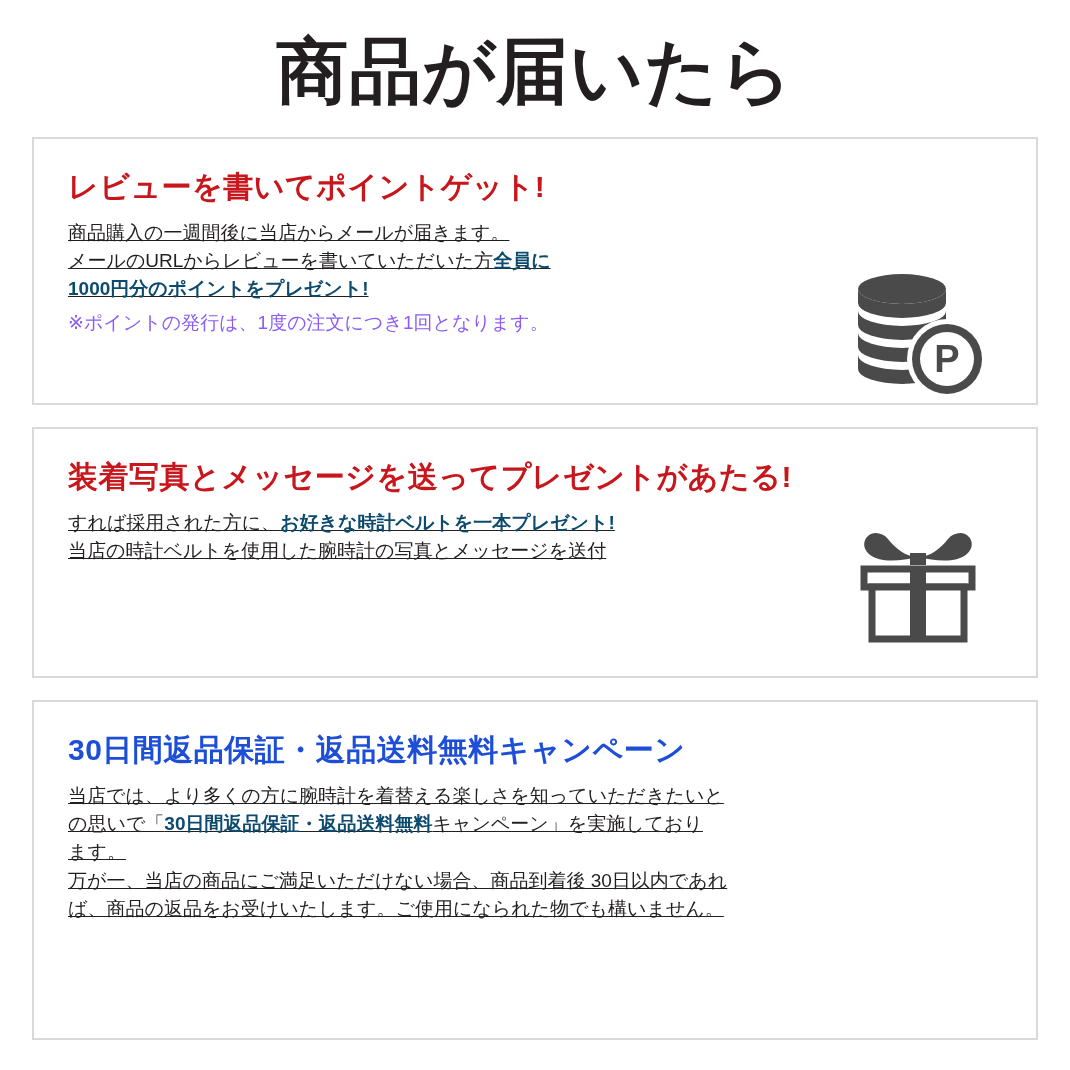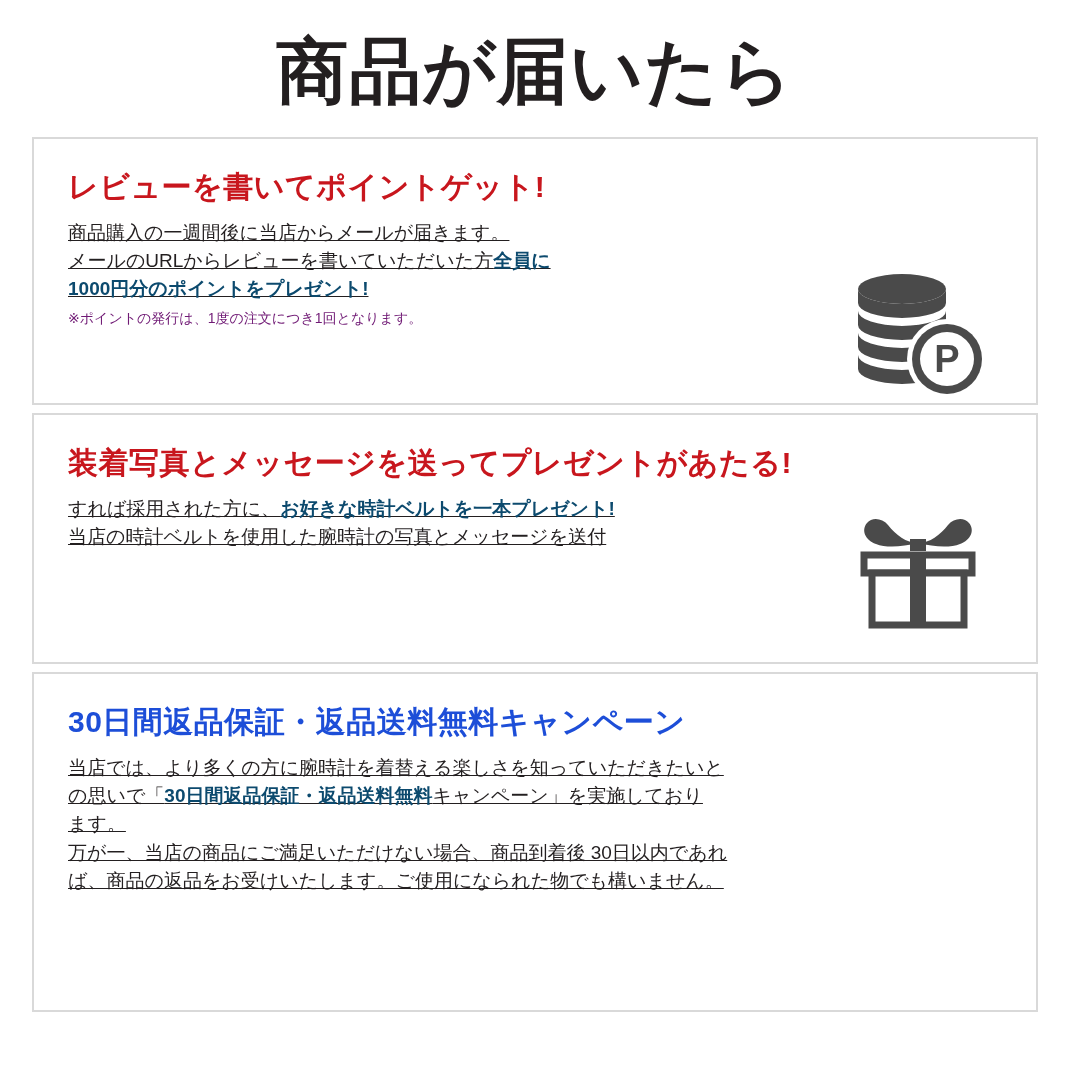--- a/index.html
+++ b/index.html
@@ -29,21 +29,21 @@
     letter-spacing: 1px;
     color: #231f20;
     margin: 32px 0 26px 0;
     line-height: 1.1;
   }
   .card {
     position: relative;
     border: 2px solid #d9d9d9;
     box-sizing: border-box;
     background: #fff;
-    margin-bottom: 8px;
+    margin-bottom: 22px;
     padding: 28px 34px 26px 34px;
     overflow: hidden;
   }
   .card-1 { height: 268px; }
   .card-2 { height: 251px; }
   .card-3 { height: 340px; }
 
   .card-heading {
     font-size: 30px;
     font-weight: bold;
@@ -60,22 +60,22 @@
     max-width: 800px;
     text-decoration: underline;
   }
   .body-text.narrow { max-width: 790px; }
   .body-text.wide { max-width: 960px; }
   .red {
     color: #0c4a6e;
     font-weight: bold;
   }
   .note {
-    font-size: 14px;
-    color: #701a75;
+    font-size: 19px;
+    color: #8b5cf6;
     margin-top: 6px;
     letter-spacing: 0px;
   }
   .art {
     position: absolute;
     right: 42px;
     top: 50%;
     transform: translateY(-50%);
   }
   .art-coins { right: 46px; top: 128px; transform: none; }

